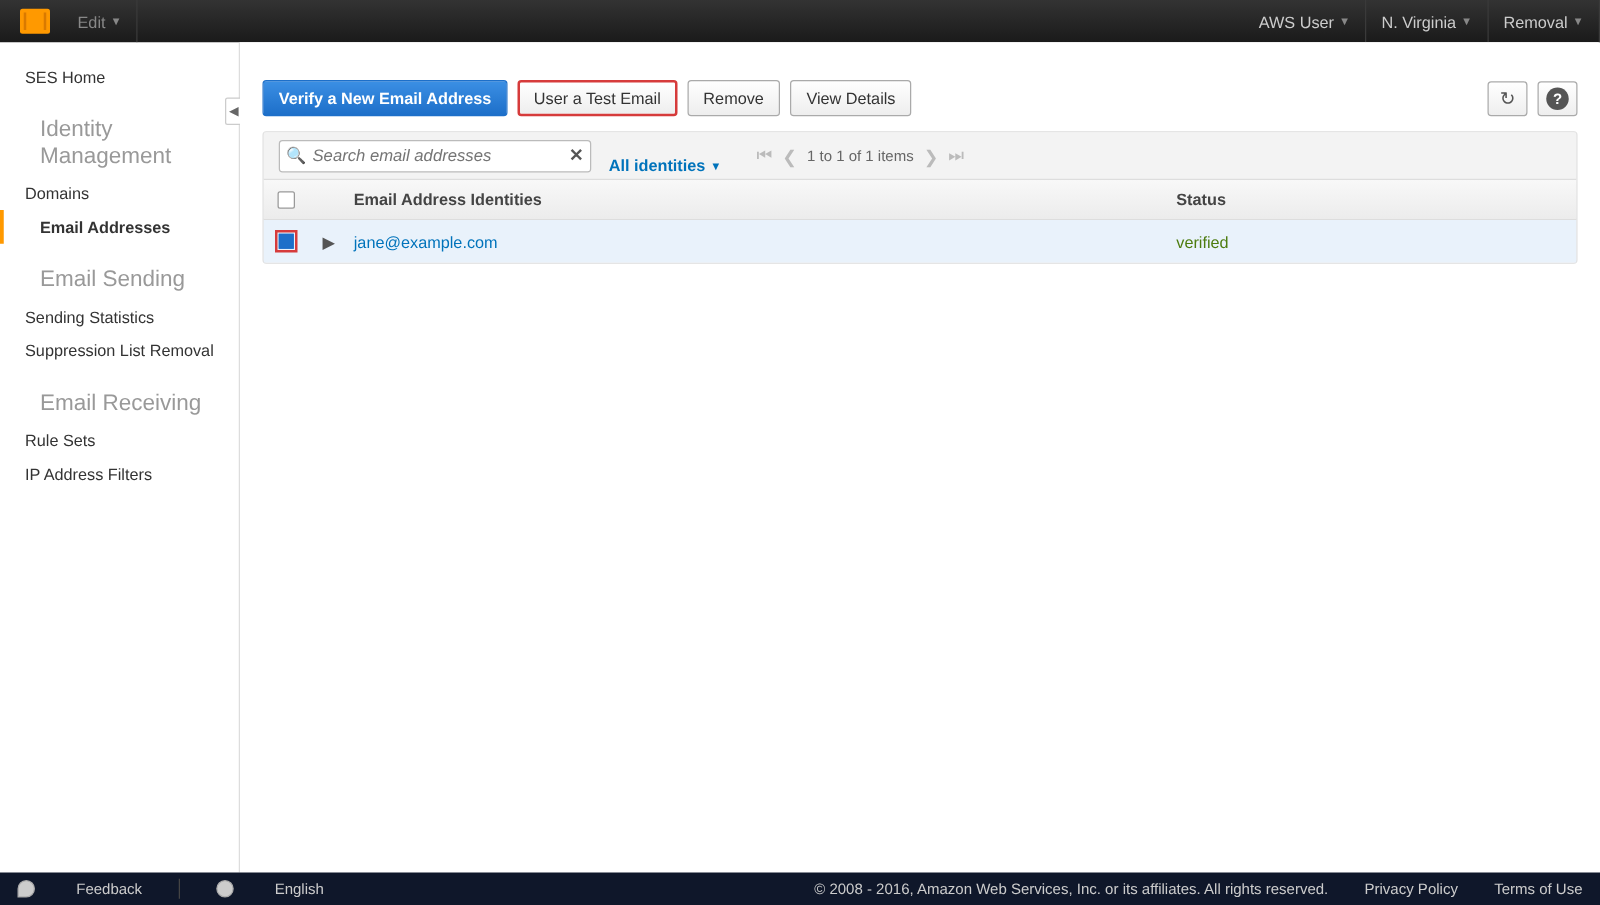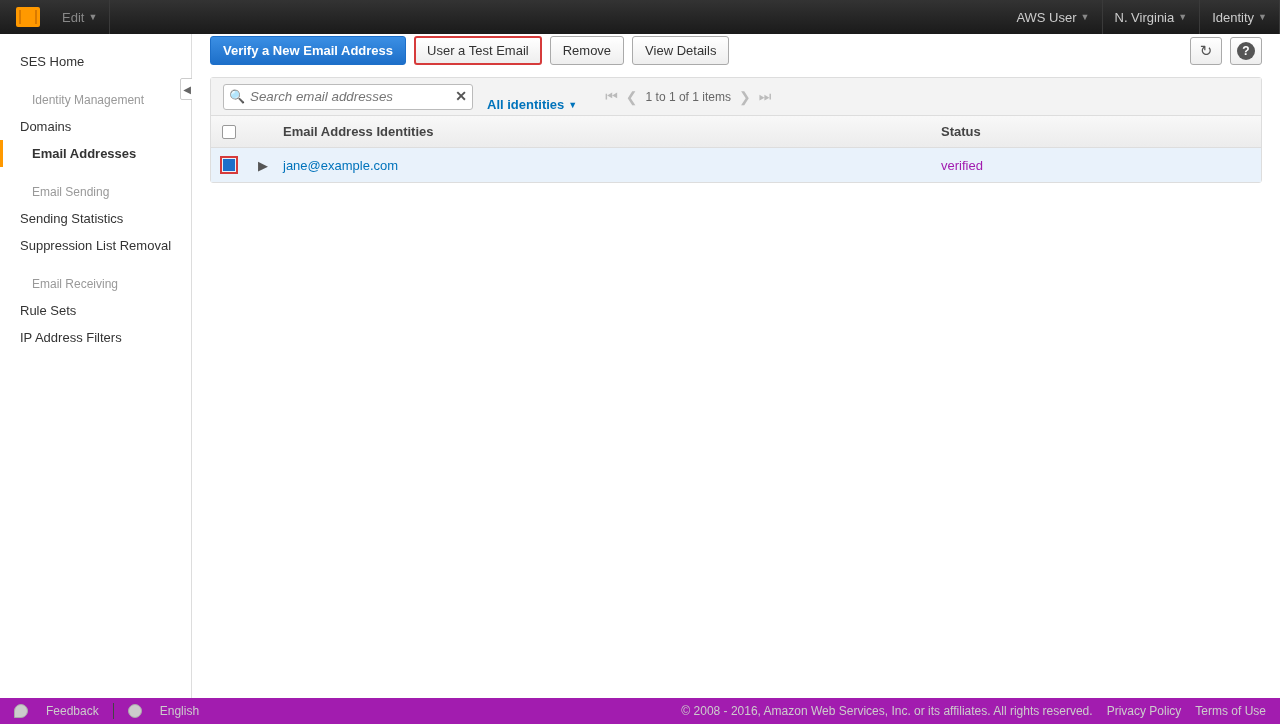--- a/index.html
+++ b/index.html
@@ -13,27 +13,27 @@
   .topbar .nav-item.main { color: #fff; font-weight: bold; }
   .topbar .nav-item.edit { color: #888; }
   .topbar .spacer { flex: 1; }
   .topbar .caret { margin-left: 4px; font-size: 9px; color: #888; }
   .topbar .nav-item.main .caret { color: #bbb; }
 
   
   .sidebar { position: absolute; top: 34px; left: 0; bottom: 26px; width: 192px; background: #fff; border-right: 1px solid #ddd; padding-top: 14px; }
   .sidebar a { display: block; padding: 6px 8px 6px 20px; color: #333; text-decoration: none; cursor: pointer; }
   .sidebar a.active { border-left: 3px solid #f90; padding-left: 29px; font-weight: bold; color: #333; }
-  .sidebar .section-title { padding: 18px 8px 6px 32px; color: #999; font-size: 12px; font-weight: 400; }
+  .sidebar .section-title { padding: 18px 8px 6px 32px; color: #999; font-size: 18px; font-weight: 400; }
   .sidebar a:first-child { padding-top: 6px; }
 
   .collapse-handle { position: absolute; top: 78px; left: 180px; width: 14px; height: 22px; background: #fff; border: 1px solid #ccc; border-radius: 2px; display:flex; align-items:center; justify-content:center; font-size:10px; color:#666; }
 
   
-  .main { position: absolute; top: 34px; left: 192px; right: 0; bottom: 26px; background: #fff; padding: 2px 18px 0 18px; }
+  .main { position: absolute; top: 34px; left: 192px; right: 0; bottom: 26px; background: #fff; padding: 30px 18px 0 18px; }
   .action-row { display: flex; align-items: center; gap: 8px; }
   .btn { padding: 6px 12px; border: 1px solid #aaa; background: linear-gradient(#fff,#eee); border-radius: 3px; color: #333; cursor: pointer; font-size: 13px; }
   .btn.primary { background: linear-gradient(#3b8fe4,#1d6fc9); color: #fff; border-color:#1d6fc9; font-weight: bold; }
   .btn.highlight { border: 2px solid #d63b3b; padding: 5px 11px; }
   .icon-btn { width: 32px; height: 28px; border:1px solid #aaa; background: linear-gradient(#fff,#eee); border-radius:3px; display:flex; align-items:center; justify-content:center; cursor:pointer; }
   .action-row .spacer { flex:1; }
 
   
   .panel { margin-top: 12px; border: 1px solid #ddd; border-radius: 3px; }
   .filter-row { height: 38px; background: #f3f3f3; border-bottom: 1px solid #ddd; display:flex; align-items:center; padding: 0 12px; gap: 14px; }
@@ -54,24 +54,24 @@
   .col-status { width: 320px; font-weight:bold; color:#444;margin-left:15px; }
   .chk { width:14px; height:14px; border:1px solid #999; background:#fff; border-radius:2px; }
 
   
   .table-row { height: 34px; display:flex; align-items:center; background:#e9f2fb; }
   .table-row .chk-wrap { width:36px; display:flex; justify-content:center; }
   .table-row .chk-wrap .chk-outer { border:2px solid #d63b3b; padding:1px; }
   .table-row .chk-wrap .chk-inner { width:12px; height:12px; background:#1d6fc9; border:1px solid #1d6fc9; }
   .table-row .expand { width:32px; text-align:center; color:#555; }
   .table-row .email { flex:1; color:#0073bb; cursor:pointer; padding-left:4px; }
-  .table-row .status { width:320px; color:#a21caf; }
+  .table-row .status { width:320px; color:#4d7c0f; }
 
   
-  .footer { position:absolute; left:0; right:0; bottom:0; height:26px; background:#a21caf; color:#ccc; display:flex; align-items:center; font-size:12px; padding:0 14px; gap:14px; }
+  .footer { position:absolute; left:0; right:0; bottom:0; height:26px; background:#0f172a; color:#ccc; display:flex; align-items:center; font-size:12px; padding:0 14px; gap:29px; }
   .footer .sep { border-left:1px solid #444; height:16px; }
   .footer .spacer { flex:1; }
   .footer a { color:#ccc; text-decoration:none; cursor:pointer; }
   .footer .globe, .footer .bubble { width:14px; height:14px; border:1px solid #aaa; border-radius:50%; display:inline-block; margin-right:4px; vertical-align:middle; }
   .footer .bubble { border-radius:50% 50% 50% 0; background:#ccc; }
   .footer .globe { background:#ccc; }
 
   .refresh-icon::before { content:"\21BB"; font-size:15px; color:#555; }
   .help-icon { width:18px; height:18px; border-radius:50%; background:#555; color:#fff; display:flex; align-items:center; justify-content:center; font-weight:bold; font-size:12px; }
 </style>
@@ -95,21 +95,21 @@
   <div class="spacer"></div>
   <div class="nav-item">
       <span>AWS User</span>
       <span class="caret">▼</span>
     </div>
   <div class="nav-item">
       <span>N. Virginia</span>
       <span class="caret">▼</span>
     </div>
   <div class="nav-item">
-      <span>Identity</span>
+      <span>Removal</span>
       <span class="caret">▼</span>
     </div>
 </div>
 
 <div class="sidebar">
   <a>SES Home</a>
   <div class="section-title">Identity Management</div>
   <a>Domains</a>
   <a class="active">Email Addresses</a>
   <div class="section-title">Email Sending</div>

